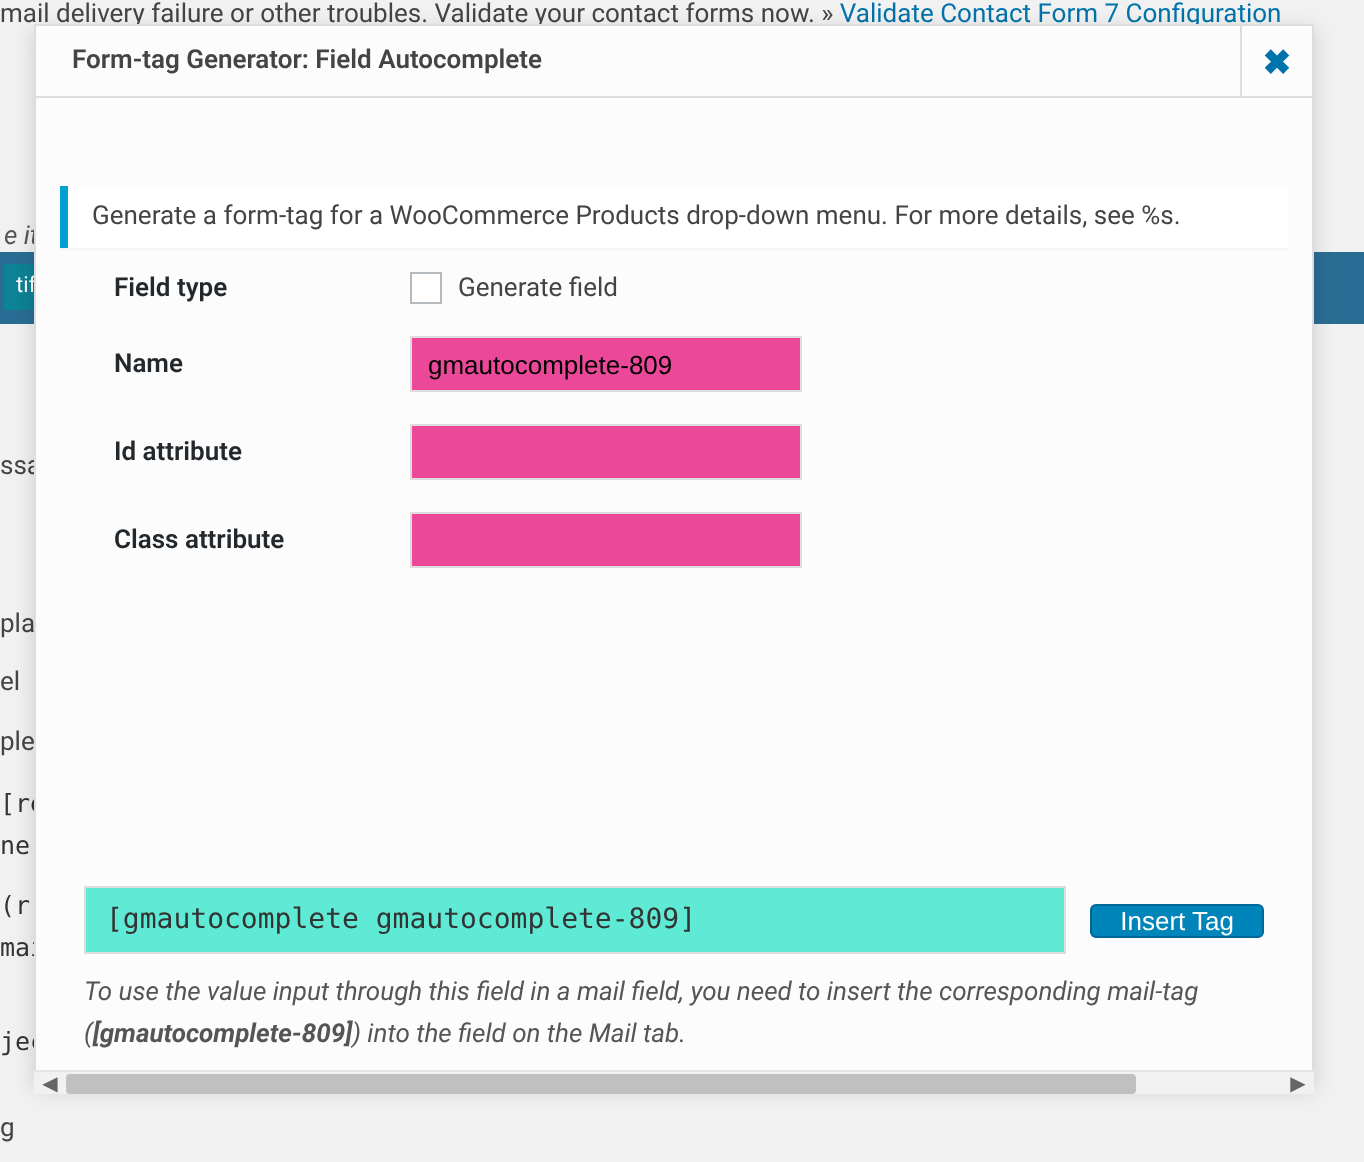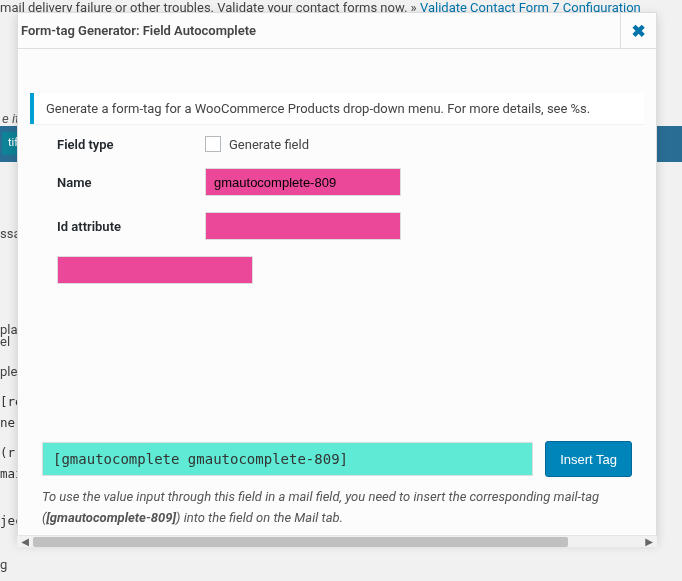--- a/index.html
+++ b/index.html
@@ -45,21 +45,21 @@
   border: 1px solid #ddd;
   box-shadow: 0 3px 10px rgba(0,0,0,0.15);
   display: flex;
   flex-direction: column;
 }
 .modal-header {
   height: 36px;
   border-bottom: 1px solid #ddd;
   display: flex;
   align-items: center;
-  padding: 0 3px;
+  padding: 0 18px;
   position: relative;
 }
 .modal-title { font-size: 13px; color: #444; font-weight: 600; }
 .modal-close {
   position: absolute;
   right: 0; top: 0;
   width: 36px; height: 36px;
   border-left: 1px solid #ddd;
   display: flex;
   align-items: center;
@@ -127,21 +127,21 @@
   flex: 1;
   height: 34px;
   border: 1px solid #ddd;
   padding: 4px 10px;
   font-family: Consolas, monospace;
   font-size: 14px;
   color: #333;
   background: #5eead4;
 }
 .btn-primary {
-  height: 36px;
+  height: 17px;
   padding: 0 14px;
   background: #0085ba;
   border: 1px solid #006799;
   color: #fff;
   font-size: 13px;
   border-radius: 3px;
   cursor: pointer;
 }
 .footer-hint {
   font-style: italic;
@@ -174,21 +174,21 @@
 </head>
 <body>
 
 <div class="bg-text" style="top:-2px;left:0;">
   <span>mail delivery failure or other troubles. Validate your contact forms now. » </span><span class="bg-link">Validate Contact Form 7 Configuration</span>
 </div>
 <div class="bg-dark-strip"></div>
 <div class="bg-text" style="top:109px;left:2px;font-style:italic;color:#555;">e it</div>
 <div class="bg-text" style="top:132px;left:2px;color:#fff;background:#0e8296;padding:3px 6px;font-size:11px;">tif</div>
 <div class="bg-text" style="top:224px;left:0;">ssa</div>
-<div class="bg-text" style="top:303px;left:0;margin-top:17px;">pla</div>
+<div class="bg-text" style="top:303px;left:0;">pla</div>
 <div class="bg-text" style="top:332px;left:0;">el</div>
 <div class="bg-text" style="top:362px;left:0;">plet</div>
 <div class="bg-code" style="top:391px;left:0;">
   <div>[re</div>
   <div>ne]</div>
 </div>
 <div class="bg-code" style="top:442px;left:0;">
   <div>(r</div>
   <div>mail</div>
 </div>
@@ -216,20 +216,21 @@
       <div class="form-label">Name</div>
       <input class="text-input" value="gmautocomplete-809" style="">
     </div>
 
     <div class="form-row">
       <div class="form-label">Id attribute</div>
       <input class="text-input" value="" style="">
     </div>
 
     <div class="form-row">
+      <div class="form-label">Class attribute</div>
       <input class="text-input" value="" style="">
     </div>
 
     <div style="flex:1"></div>
 
     <div class="modal-footer">
       <div class="output-row">
         <input class="output-input" readonly="" value="[gmautocomplete gmautocomplete-809]" style="">
         <button class="btn-primary">Insert Tag</button>
       </div>

